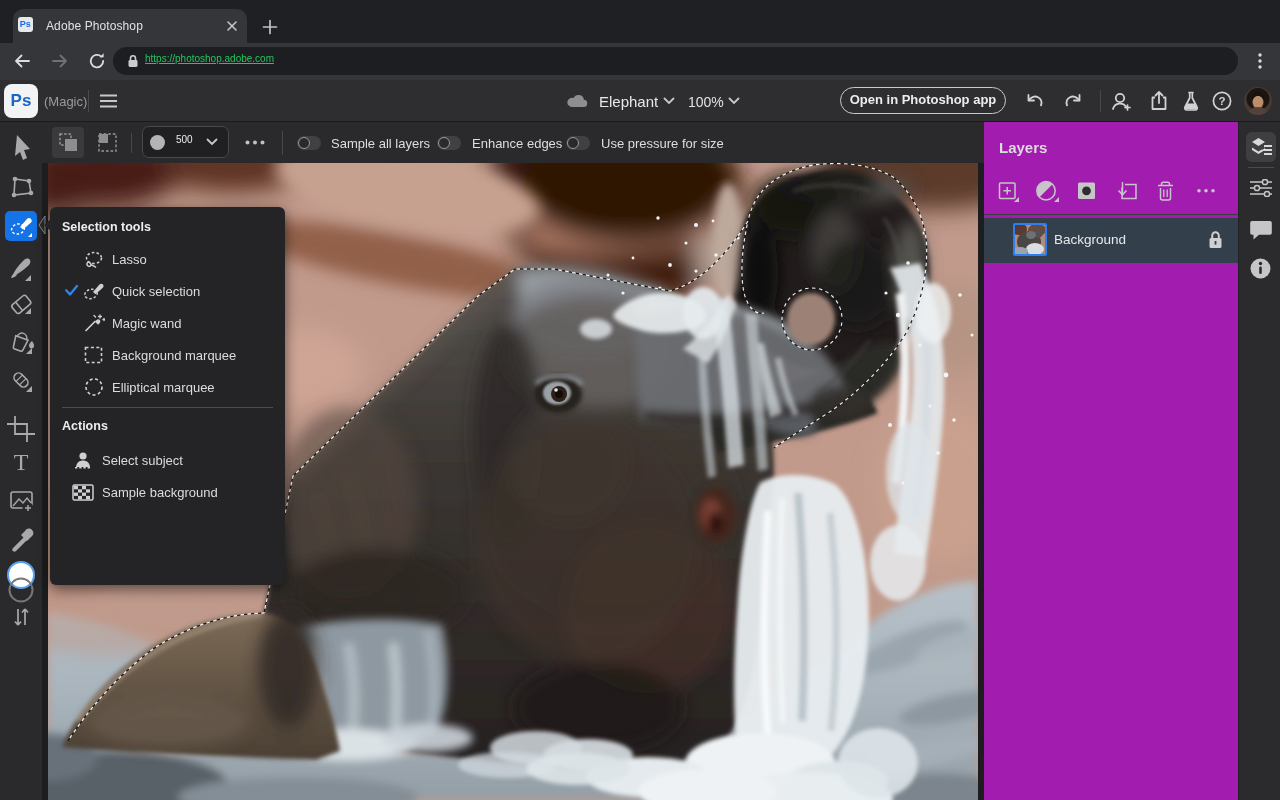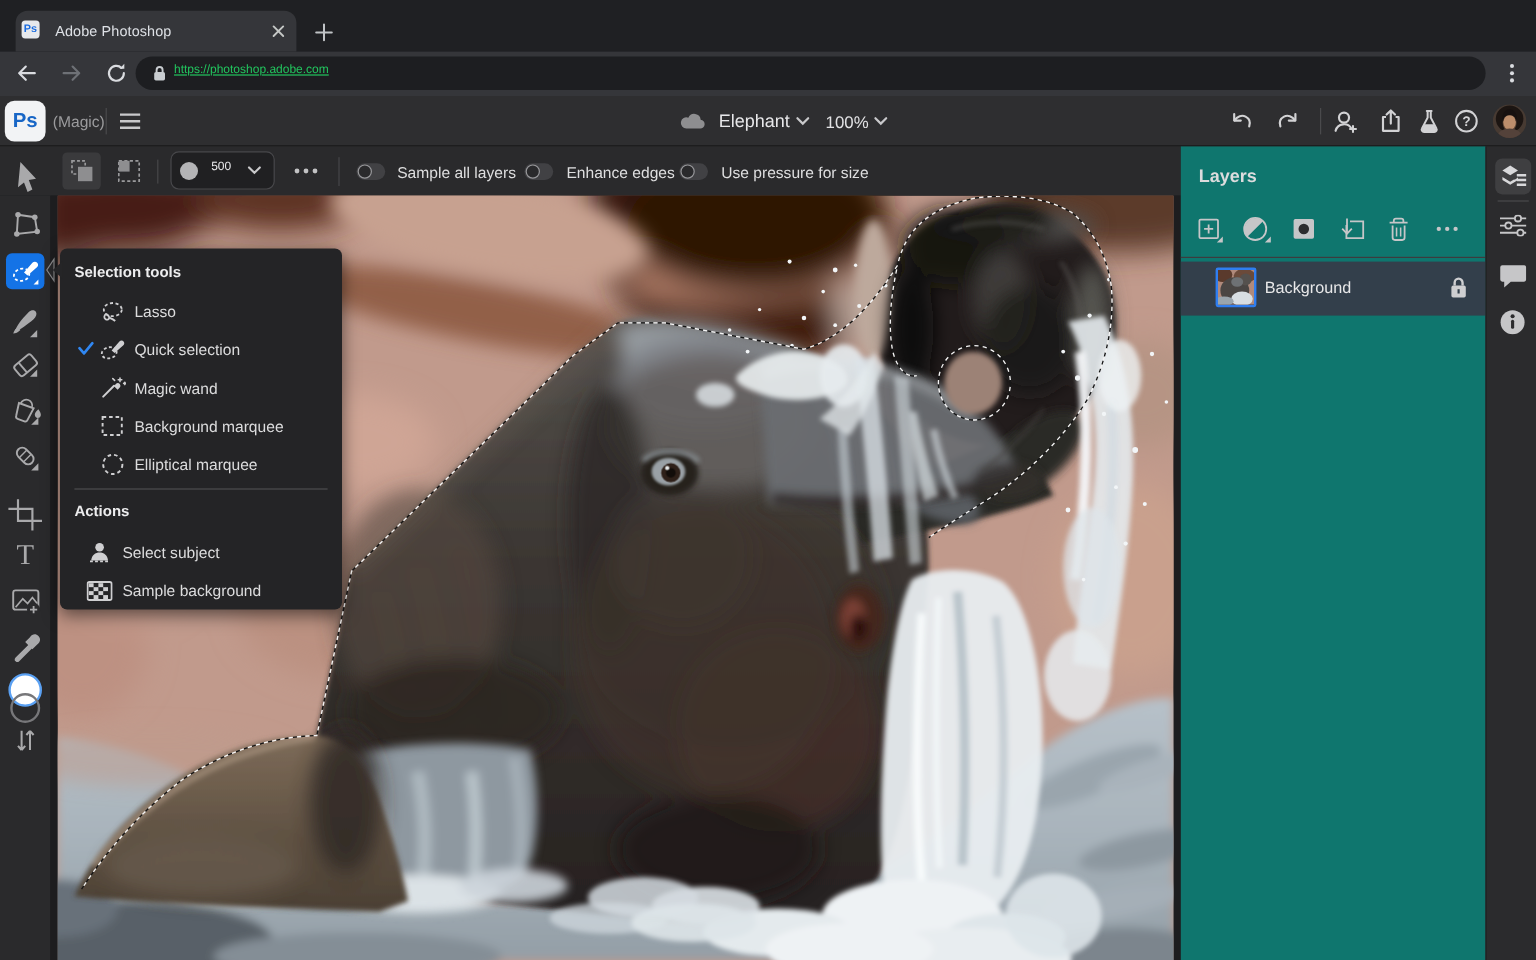--- a/index.html
+++ b/index.html
@@ -29,26 +29,26 @@
   .chip { background:#3a3a3c; border-radius:4px; }
   #sizedrop { left:142px; top:126px; width:87px; height:32px; background:#202022; border:1px solid #48484b; border-radius:7px; }
   #sizecircle { left:150px; top:135px; width:15px; height:15px; border-radius:50%; background:#b4b4b6; }
   #sizetext { left:176px; top:134px; font-size:10px; color:#ececee; }
   .toggle { width:24px; height:14px; background:#414144; border-radius:7px; }
   .knob { position:absolute; left:1px; top:1px; width:12px; height:12px; border-radius:50%; background:#2a2a2c; border:1.6px solid #98989b; }
   .optlabel { font-size:13px; color:#dededf; top:136px; }
   
   #photo { left:48px; top:163px; width:930px; height:637px; }
   
-  #menu { left:50px; top:207px; width:235px; height:301px; background:#242426; border-radius:6px; box-shadow:0 4px 14px rgba(0,0,0,.55); }
+  #menu { left:50px; top:207px; width:235px; height:378px; background:#242426; border-radius:6px; box-shadow:0 4px 14px rgba(0,0,0,.55); }
   #menu .title { position:absolute; left:12px; font-size:12.5px; font-weight:bold; color:#ededee; }
   #menu .item { position:absolute; font-size:13px; color:#dcdcdd; }
   #menunotch { left:44px; top:218px; width:0px; height:0px; border-top:7px solid transparent; border-bottom:7px solid transparent; border-right:8px solid #252527; }
   
-  #layers { left:984px; top:122px; width:254px; height:678px; background:#0f766e; }
+  #layers { left:984px; top:122px; width:254px; height:678px; background:#a21caf; }
   #layerstitle { left:15px; top:17px; font-size:15px; font-weight:bold; color:#dcdcdd; position:absolute; }
   #lrow { position:absolute; left:0; top:96px; width:254px; height:45px; background:#333f4b; }
   #lthumb { position:absolute; left:29px; top:5px; width:34px; height:33px; border:2px solid #2f7ef0; border-radius:2px; overflow:hidden; }
   #lname { position:absolute; left:70px; top:14px; font-size:13.5px; color:#e8e8e9; }
   #ldivider { position:absolute; left:0px; top:92px; width:254px; height:1px; background:#3c3c3e; }
   
   #rightrail { left:1238px; top:122px; width:42px; height:678px; background:#2b2b2d; border-left:1px solid #222224; }
   #railchip { position:absolute; left:7px; top:10px; width:30px; height:30px; background:#3f3f41; border-radius:6px; }
   #raildiv { position:absolute; left:9px; top:45px; width:26px; height:1px; background:#4a4a4c; }
 </style>
@@ -102,20 +102,21 @@
       <path d="M6 14 a4.6 4.6 0 1 1 1.6 -8.9 a5.4 5.4 0 0 1 10.3 1.7 a3.6 3.6 0 0 1 -.6 7.2 z" fill="#8e8e90"></path>
     </svg>
   <div class="abs" id="docname">Elephant</div>
   <svg class="abs" style="left:663px;top:97px" width="12" height="8" viewBox="0 0 12 8">
       <path d="M1.5 1.5 L6 6 L10.5 1.5" stroke="#c9c9cb" stroke-width="1.8" fill="none" stroke-linecap="round"></path>
     </svg>
   <div class="abs" id="zoom">100%</div>
   <svg class="abs" style="left:728px;top:97px" width="12" height="8" viewBox="0 0 12 8">
       <path d="M1.5 1.5 L6 6 L10.5 1.5" stroke="#c9c9cb" stroke-width="1.8" fill="none" stroke-linecap="round"></path>
     </svg>
+  <div class="abs" id="openbtn">Open in Photoshop app</div>
   <svg class="abs" style="left:1024px;top:91px" width="22" height="20" viewBox="0 0 22 20">
       <path d="M4.5 4 L4.5 9.5 L10 9.5" stroke="#d2d2d4" stroke-width="1.8" fill="none" stroke-linecap="round" stroke-linejoin="round"></path>
       <path d="M4.8 9.3 C7 5.8 11 4.6 14 6.2 C17 7.8 18.2 11 17 14.4" stroke="#d2d2d4" stroke-width="1.8" fill="none" stroke-linecap="round"></path>
     </svg>
   <svg class="abs" style="left:1062px;top:91px" width="22" height="20" viewBox="0 0 22 20">
       <g transform="translate(22,0) scale(-1,1)">
         <path d="M4.5 4 L4.5 9.5 L10 9.5" stroke="#d2d2d4" stroke-width="1.8" fill="none" stroke-linecap="round" stroke-linejoin="round"></path>
         <path d="M4.8 9.3 C7 5.8 11 4.6 14 6.2 C17 7.8 18.2 11 17 14.4" stroke="#d2d2d4" stroke-width="1.8" fill="none" stroke-linecap="round"></path>
       </g>
     </svg>

